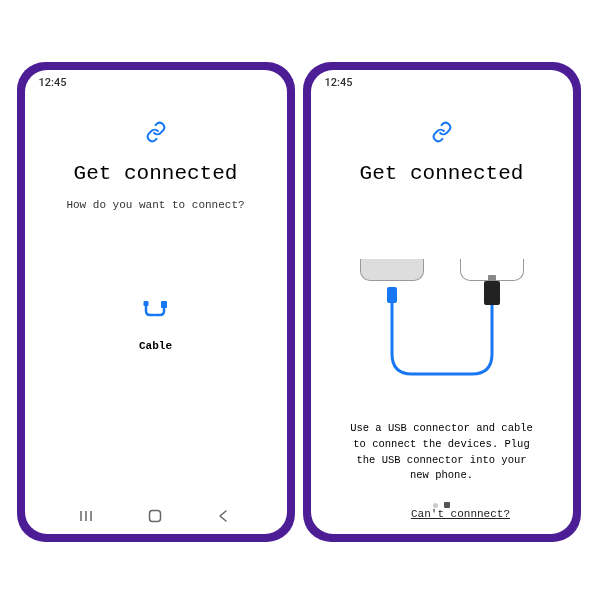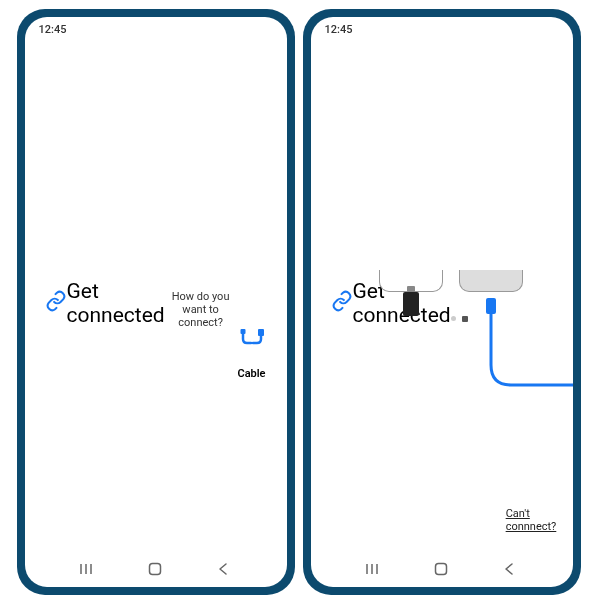--- a/index.html
+++ b/index.html
@@ -8,22 +8,22 @@
       font-family: -apple-system, BlinkMacSystemFont, "Segoe UI", Roboto, sans-serif;
       width: 597px;
       height: 604px;
       display: flex;
       align-items: center;
       justify-content: center;
       gap: 8px;
     }
     .phone {
       width: 278px;
-      height: 586px;
-      background: #0c4a6e;
+      height: 480px;
+      background: #4c1d95;
       border-radius: 28px;
       padding: 8px;
       position: relative;
     }
     .screen {
       width: 100%;
       height: 100%;
       background: #fff;
       border-radius: 22px;
       overflow: hidden;
@@ -33,23 +33,24 @@
     }
     .status-bar {
       padding: 6px 14px 2px;
       font-size: 11px;
       font-weight: 500;
       color: #333;
     }
     .content {
       flex: 1;
       display: flex;
-      flex-direction: row;
+      flex-direction: column;
       align-items: center;
       padding: 30px 20px 0;
+      font-family: Liberation Mono, monospace;
     }
     .link-icon {
       margin-bottom: 14px;
     }
     .title {
       font-size: 21px;
       font-weight: 400;
       color: #000;
       margin-bottom: 14px;
     }
@@ -252,20 +253,21 @@
       <div class="illustration">
         <div class="device-left"></div>
         <div class="device-right"></div>
         <div class="connector-left"></div>
         <div class="connector-right"></div>
         <svg class="cable-path" viewBox="0 0 180 100">
           <path d="M40 4 L40 55 Q40 75 60 75 L120 75 Q140 75 140 55 L140 6" fill="none" stroke="#1877f2" stroke-width="3"></path>
         </svg>
       </div>
 
+      <div class="instruction">Use a USB connector and cable to connect the devices. Plug the USB connector into your new phone.</div>
 
       <div class="dots">
         <div class="dot"></div>
         <div class="dot active"></div>
       </div>
 
       <div class="help-link">Can't connnect?</div>
     </div>
     <div class="nav-bar">
       <div class="nav-btn">

